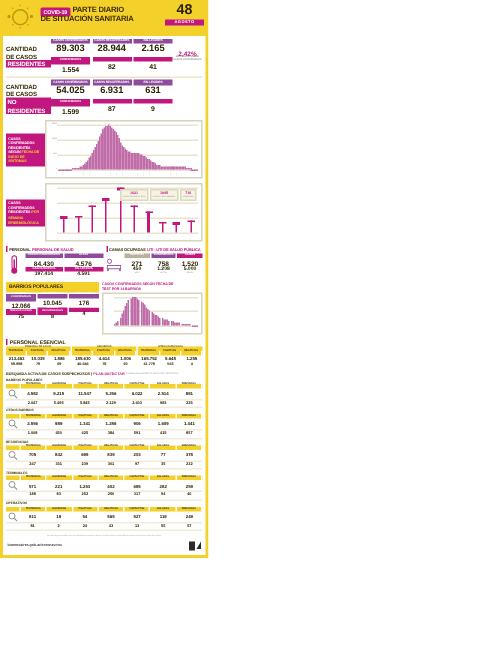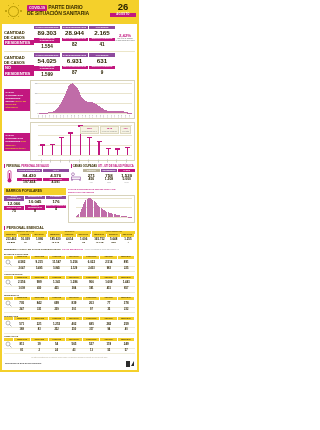--- a/index.html
+++ b/index.html
@@ -179,21 +179,21 @@
     <div class="titlebar">
       <div class="ttl-lines">
         <div class="ttl-row1">
           <span class="covid-chip">COVID-19</span>
           <span class="ttl1">PARTE DIARIO</span>
         </div>
         <div class="ttl2">DE SITUACIÓN SANITARIA</div>
       </div>
     </div>
     <div class="datebox">
-      <div class="dnum">26</div>
+      <div class="dnum">48</div>
       <div class="dmon">AGOSTO</div>
     </div>
   </div>
 
   <div class="yellowband">
     <div class="whitecard">
 
       <div class="statblock">
         <div class="statlabel">
           <span>CANTIDAD</span>

